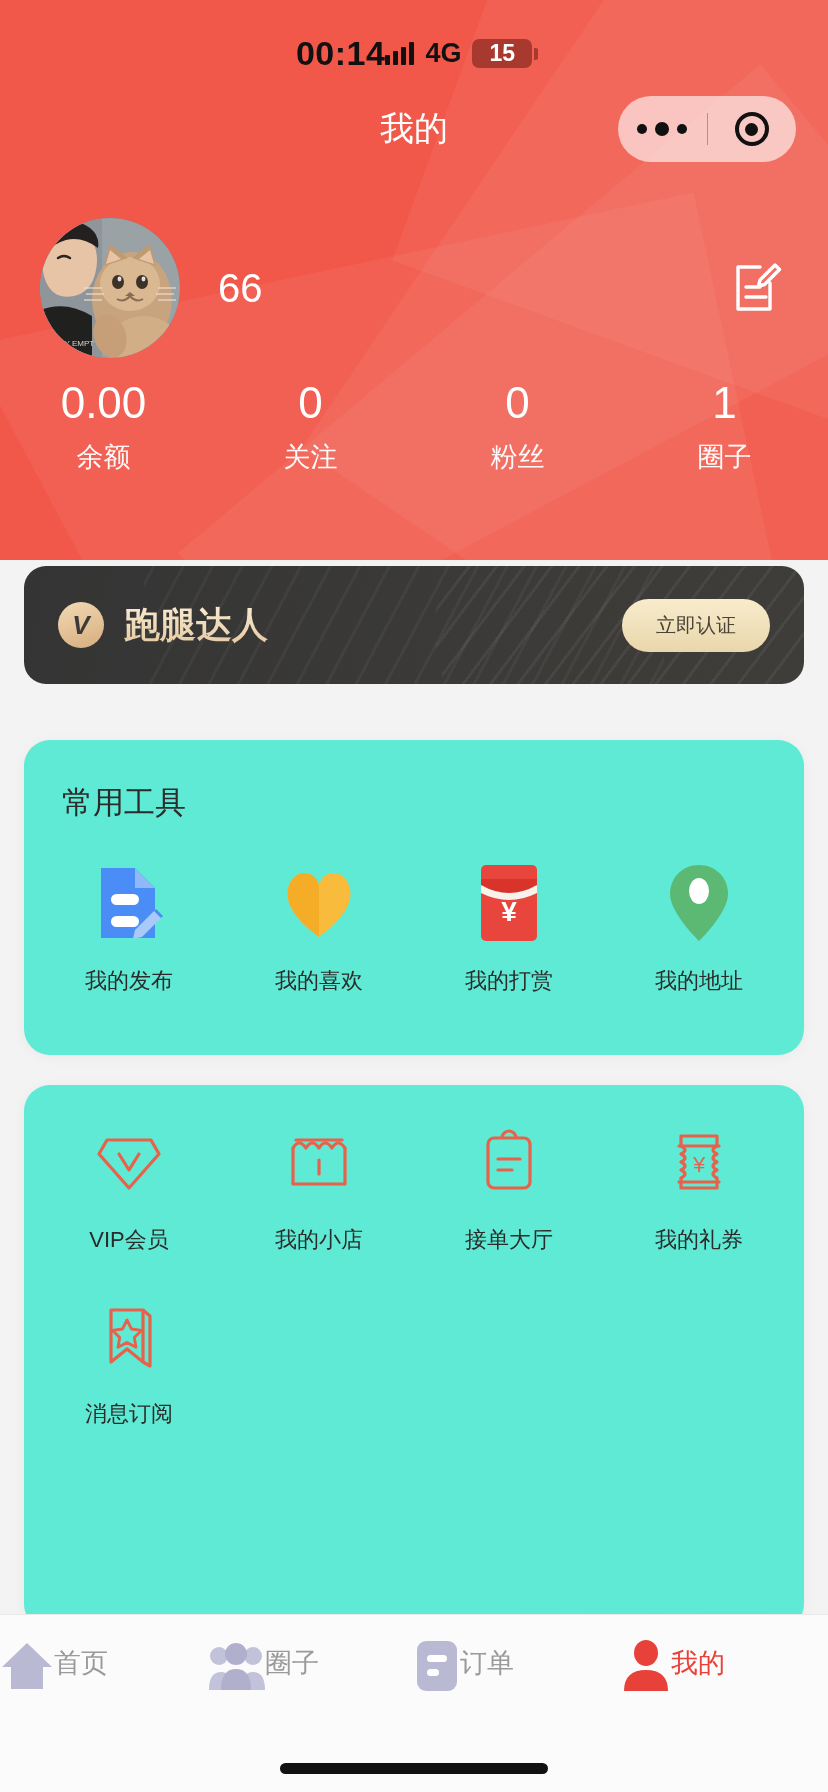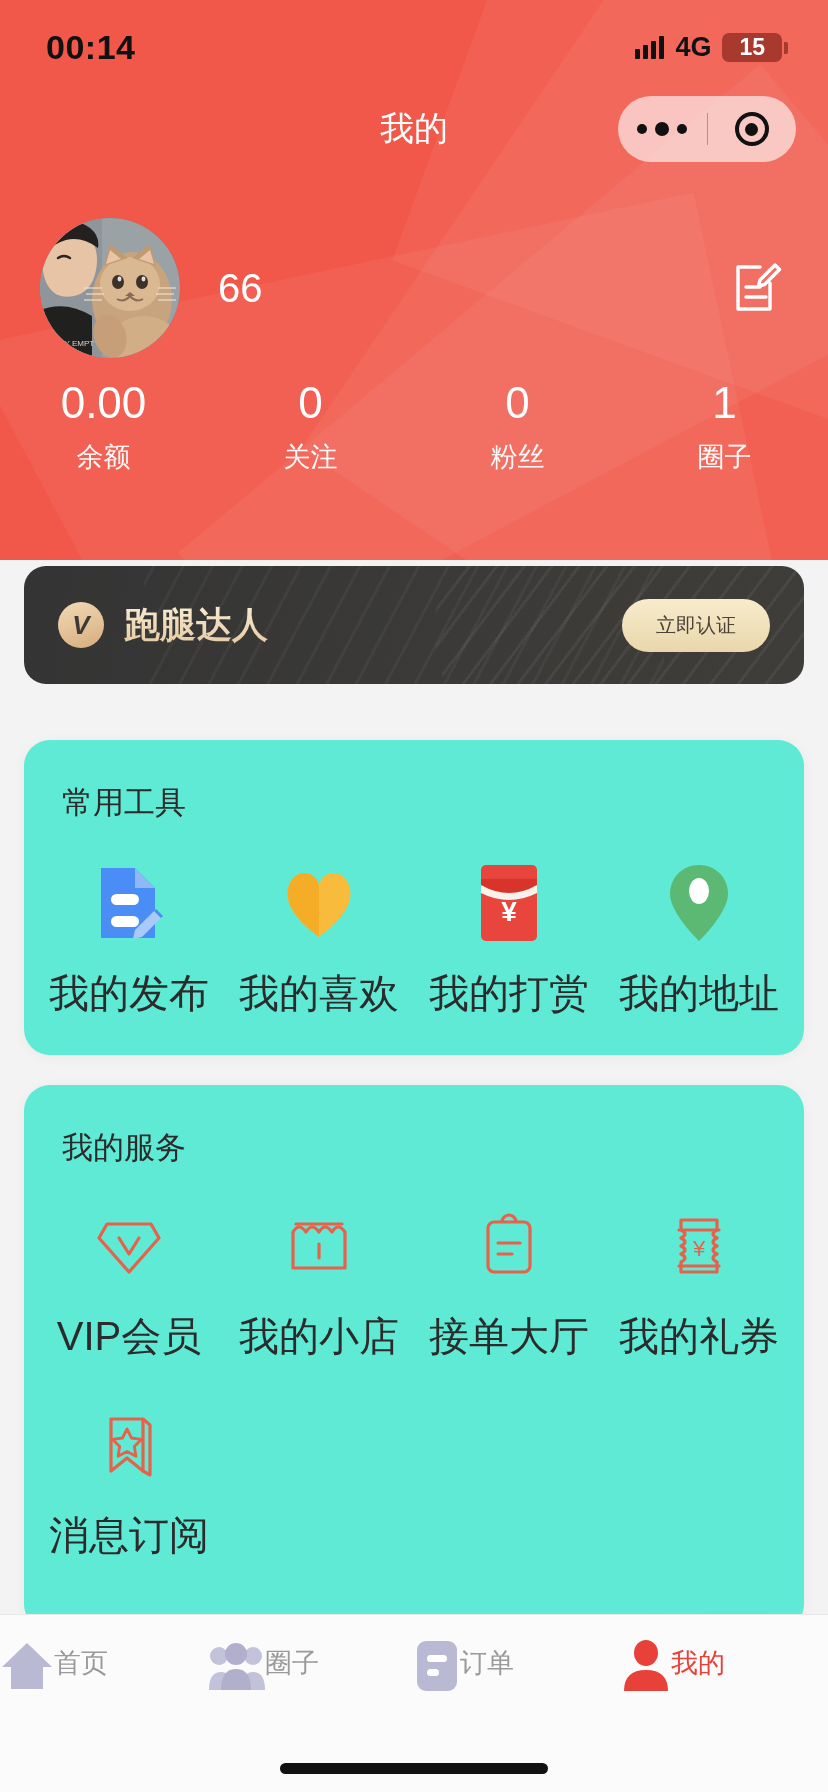--- a/index.html
+++ b/index.html
@@ -21,22 +21,22 @@
         background:rgba(255,255,255,0.055); }
   .f3 { width:1100px; height:620px; top:300px; left:-330px; transform:rotate(-12deg);
         background:rgba(255,255,255,0.045); }
   .f4 { width:600px; height:560px; top:-180px; left:470px; transform:rotate(20deg);
         background:rgba(255,255,255,0.04); }
   .f5 { width:760px; height:500px; top:250px; left:250px; transform:rotate(-40deg);
         background:rgba(0,0,0,0.018); }
 
   
   .statusbar {
-    position:absolute; top:8px; left:0; width:828px; height:78px;
-    display:flex; align-items:center; justify-content:space-between;
+    position:absolute; top:14px; left:0; width:828px; height:78px;
+    display:flex; align-items:center; justify-content:center;
     padding:0 46px; z-index:40;
   }
   .sb-time { font-size:34px; font-weight:bold; color:#111; letter-spacing:0.5px; }
   .sb-right { display:flex; align-items:center; gap:11px; }
   .sig { display:flex; align-items:flex-end; gap:3px; height:24px; }
   .sig i { display:block; width:5px; background:#111; border-radius:1px; }
   .sig i:nth-child(1){ height:10px; }
   .sig i:nth-child(2){ height:14px; }
   .sig i:nth-child(3){ height:18px; }
   .sig i:nth-child(4){ height:23px; }
@@ -145,21 +145,21 @@
   }
   #card-tools { top:740px; height:315px; }
   #card-services { top:1085px; height:545px; }
   .card-title { font-size:31px; color:#2b2b2b; padding:42px 0 0 38px; }
   .grid { display:flex; flex-wrap:wrap; padding:0 10px; margin-top:28px; }
   .cell {
     width:25%; display:flex; flex-direction:column; align-items:center;
     padding-top:10px; padding-bottom:8px;
   }
   .cell .ic { height:82px; display:flex; align-items:center; justify-content:center; }
-  .cell .lb { margin-top:22px; font-size:40px; color:#2b2b2b; white-space:nowrap; }
+  .cell .lb { margin-top:22px; font-size:22px; color:#2b2b2b; white-space:nowrap; }
   #card-services .grid { margin-top:26px; }
   #card-services .cell { padding-bottom:30px; }
 
   
   .tabbar {
     position:absolute; left:0; bottom:0; width:828px; height:178px;
     background:#fbfbfb; border-top:1px solid #e9e9e9; z-index:50;
     display:flex; align-items:flex-start; padding-top:22px;
   }
   .tab { flex:1; display:flex; flex-direction:row; align-items:flex-start; }
@@ -344,21 +344,20 @@
             <ellipse cx="31" cy="28" rx="10" ry="13" fill="#ffffff"></ellipse>
           </svg>
         </div>
         <div class="lb">我的地址</div>
       </div>
 
     </div>
   </div>
 
   <div class="card" id="card-services">
-    <div class="card-title">我的服务</div>
     <div class="grid">
 
       <div class="cell">
         <div class="ic">
           <svg width="72" height="72" viewBox="0 0 72 72" fill="none" xmlns="http://www.w3.org/2000/svg">
             <path d="M14 14 h44 l8 14 -30 34 -30 -34z" stroke="#e8614a" stroke-width="3.2" stroke-linejoin="round"></path>
             <path d="M26 28 l10 16 10 -16" stroke="#e8614a" stroke-width="3.2" stroke-linecap="round" stroke-linejoin="round"></path>
           </svg>
         </div>
         <div class="lb">VIP会员</div>

